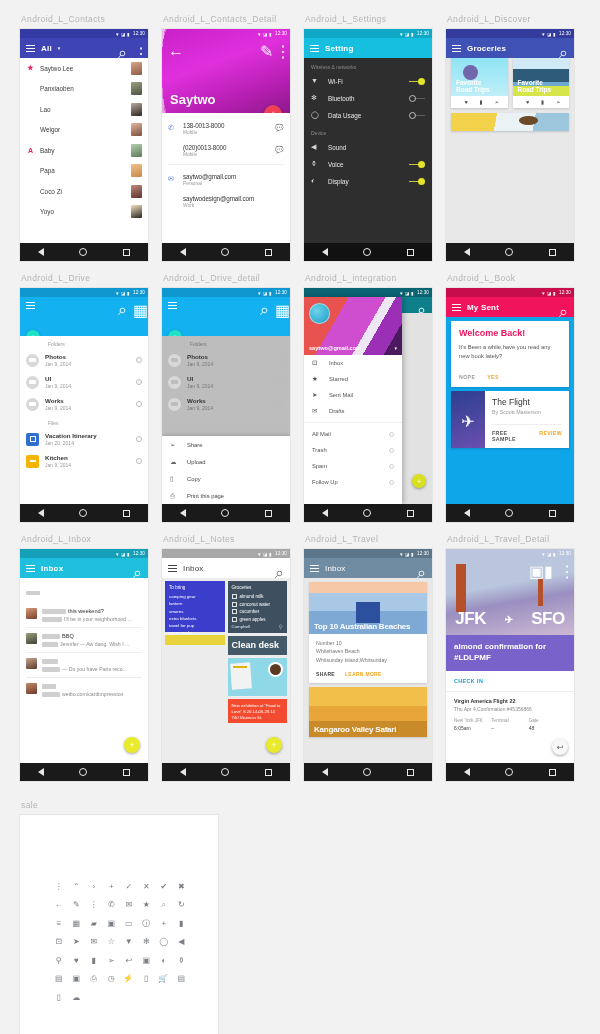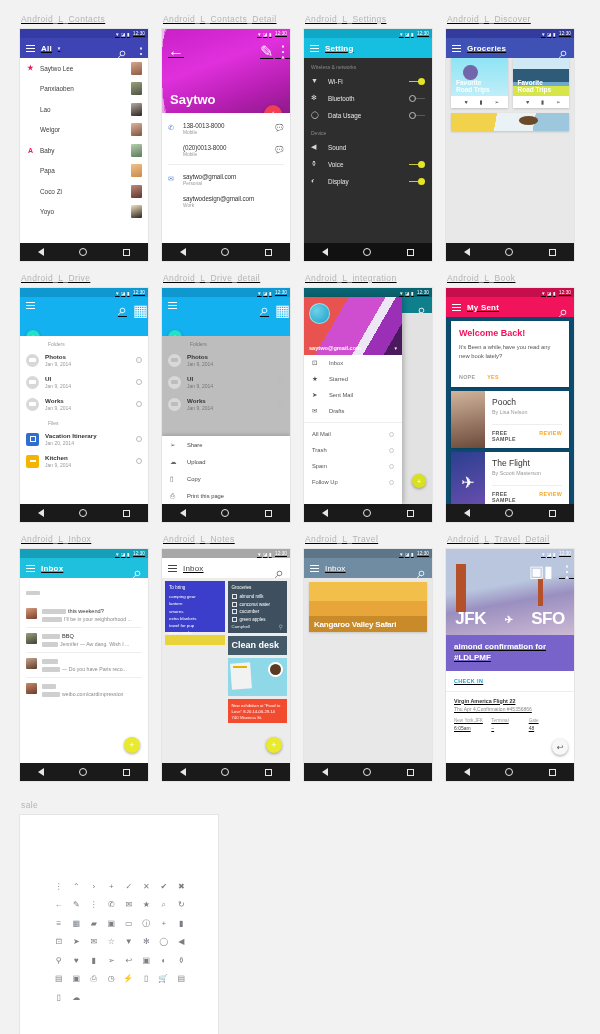--- a/index.html
+++ b/index.html
@@ -8,21 +8,21 @@
     background: #f2f2f2;
     font-family: "Liberation Sans", sans-serif;
     overflow: hidden;
     position: relative;
   }
   .grid {
     position: absolute; left: 20px; top: 14px;
     width: 568px;
   }
   .row { display: flex; gap: 0px; margin-bottom: 12px; }
-  .cell { width: 142px; text-decoration: underline; }
+  .cell { width: 142px; }
   .cap {
     font-size: 8.5px; color: #b4b4b4; letter-spacing: .4px;
     margin: 0 0 4px 1px; height: 11px; white-space: nowrap;
     font-family: "Liberation Sans", sans-serif;
   }
   .phone {
     width: 128px; height: 232px; background: #fff;
     position: relative; overflow: hidden;
     box-shadow: 0 0 0 1px rgba(0,0,0,.05);
   }
@@ -711,38 +711,27 @@
         <div class="appbar" style="background:#f1145c">
           <span class="ham">
               <i></i>
               <i></i>
               <i></i>
             </span>
           <span class="ttl">My Sent</span>
           <span class="spacer"></span>
           <span class="ico">⌕</span>
         </div>
-        <div class="body" style="background:#0c4a6e">
+        <div class="body" style="background:#0ea5e9">
           <div class="bcard">
             <div class="bh">Welcome Back!</div>
             <div class="bt">It's Been a while,have you read any new book lately?</div>
             <div class="bbtns">
               <span class="bbtn" style="color:#9e9e9e">NOPE</span>
               <span class="bbtn" style="color:#f5a623">YES</span>
-            </div>
-          </div>
-          <div class="brow">
-            <div class="bcov" style="background:linear-gradient(170deg,#d2b49c,#6b4a3a)"></div>
-            <div class="bmeta">
-              <div class="bname">Pooch</div>
-              <div class="bauth">By Lisa Nelson</div>
-              <div class="bfoot">
-                <span class="bbtn" style="color:#555">FREE SAMPLE</span>
-                <span class="bbtn" style="color:#f5a623">REVIEW</span>
-              </div>
             </div>
           </div>
           <div class="brow">
             <div class="bcov" style="background:linear-gradient(160deg,#2b3f8f,#6b4fb0);position:relative">
               <span style="position:absolute;left:50%;top:52%;transform:translate(-50%,-50%);color:#fff;font-size:16px">✈</span>
             </div>
             <div class="bmeta">
               <div class="bname">The Flight</div>
               <div class="bauth">By Scoott Masterson</div>
               <div class="bfoot">
@@ -922,20 +911,35 @@
           <span class="ham">
               <i></i>
               <i></i>
               <i></i>
             </span>
           <span class="ttl" style="font-weight:normal">Inbox</span>
           <span class="spacer"></span>
           <span class="ico">⌕</span>
         </div>
         <div class="body" style="background:#e8e8e8">
+          <div class="tcard">
+            <div class="timg" style="background:linear-gradient(180deg,#f6c8a8 0 22%, #a9c8e6 22% 56%, #7da9d4 56% 100%)">
+              <div style="position:absolute;left:40%;top:38%;width:20%;height:40%;background:#2c4f9e"></div>
+              <div class="ov">Top 10 Australian Beaches</div>
+            </div>
+            <div class="tbody">
+              <div class="tline">Number 10</div>
+              <div class="tline">Whitehaven Beach</div>
+              <div class="tline">Whitsunday Island,Whitsunday</div>
+            </div>
+            <div class="tfoot">
+              <span class="tb" style="color:#444">SHARE</span>
+              <span class="tb" style="color:#f5a623">LEARN MORE</span>
+            </div>
+          </div>
           <div class="tcard">
             <div class="timg" style="height:50px;background:linear-gradient(180deg,#f2c04a 0 38%, #e8a63a 38% 68%, #c98a2a 68% 100%)">
               <div class="ov">Kangaroo Valley Safari</div>
             </div>
           </div>
         </div>
         <div class="navbar">
           <span class="nb-back"></span>
           <span class="nb-home"></span>
           <span class="nb-rec"></span>

